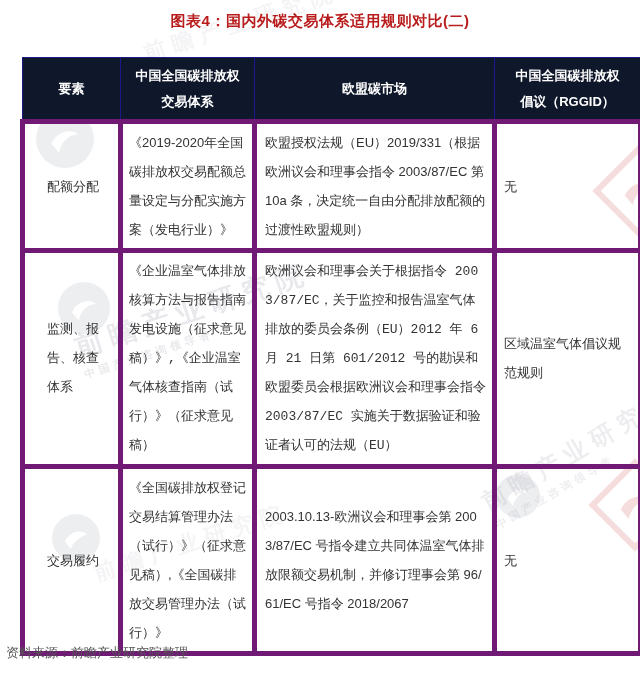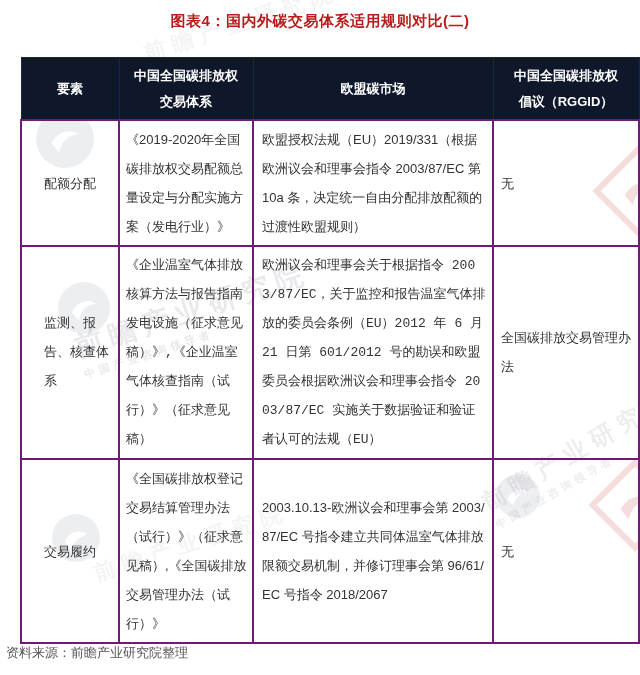--- a/index.html
+++ b/index.html
@@ -10,21 +10,21 @@
   .title{position:absolute;top:12px;left:0;width:100%;text-align:center;
          font-size:15px;font-weight:bold;color:#b91c1c;letter-spacing:.5px;}
 
   table.cmp{position:absolute;left:20px;top:57px;width:618px;
             border-collapse:collapse;table-layout:fixed;}
   col.c1{width:98px;}col.c2{width:134px;}col.c3{width:240px;}col.c4{width:146px;}
 
   .cmp th{background:#0f172a;border:1px solid #19198c;color:#fff;
           font-size:13px;font-weight:bold;text-align:center;vertical-align:middle;
           white-space:pre-line;line-height:26px;height:59px;padding:1px 2px;}
-  .cmp td{border:2px solid #701a75;background:transparent;color:#333;
+  .cmp td{border:5px solid #701a75;background:transparent;color:#333;
           font-size:13px;line-height:29px;vertical-align:middle;
           text-align:left;padding:4px 7px;word-break:break-all;}
   tr.r1 td{height:111px;}
   tr.r2 td{height:192px;font-family:Liberation Mono, monospace;}
   tr.r3 td{height:167px;margin-top:41px;}
   td.factor{padding-left:22px;}
   td.china{padding-left:6px;padding-right:5px;}
   td.eu{padding-left:8px;padding-right:6px;}
   td.us{padding-left:7px;}
 
@@ -121,21 +121,21 @@
       <tr class="r1">
         <td class="factor">配额分配</td>
         <td class="china">《2019-2020年全国碳排放权交易配额总量设定与分配实施方案（发电行业）》</td>
         <td class="eu">欧盟授权法规（EU）2019/331（根据欧洲议会和理事会指令 2003/87/EC 第 10a 条，决定统一自由分配排放配额的过渡性欧盟规则）</td>
         <td class="us">无</td>
       </tr>
       <tr class="r2">
         <td class="factor">监测、报告、核查体系</td>
         <td class="china">《企业温室气体排放核算方法与报告指南发电设施（征求意见稿）》,《企业温室气体核查指南（试行）》（征求意见稿）</td>
         <td class="eu">欧洲议会和理事会关于根据指令 2003/87/EC，关于监控和报告温室气体排放的委员会条例（EU）2012 年 6 月 21 日第 601/2012 号的勘误和欧盟委员会根据欧洲议会和理事会指令 2003/87/EC 实施关于数据验证和验证者认可的法规（EU）</td>
-        <td class="us">全国碳排放交易管理办法</td>
+        <td class="us">区域温室气体倡议规范规则</td>
       </tr>
       <tr class="r3">
         <td class="factor">交易履约</td>
         <td class="china">《全国碳排放权登记交易结算管理办法（试行）》（征求意见稿）,《全国碳排放交易管理办法（试行）》</td>
         <td class="eu">2003.10.13-欧洲议会和理事会第 2003/87/EC 号指令建立共同体温室气体排放限额交易机制，并修订理事会第 96/61/EC 号指令 2018/2067</td>
         <td class="us">无</td>
       </tr>
     </tbody>
   </table>
 

